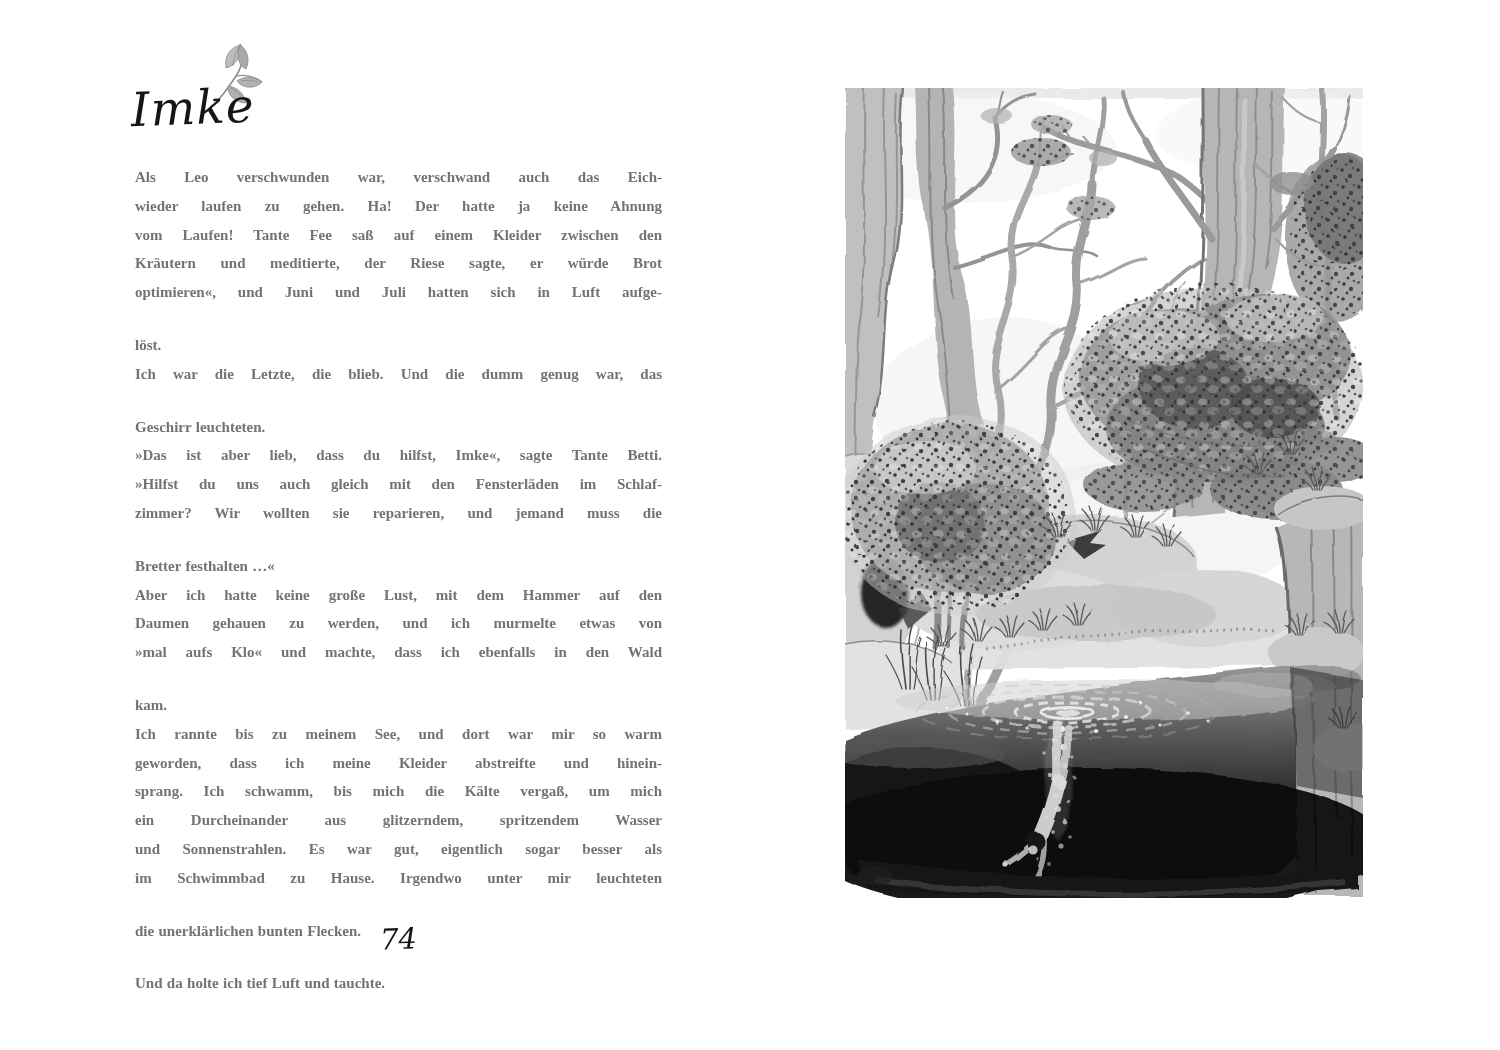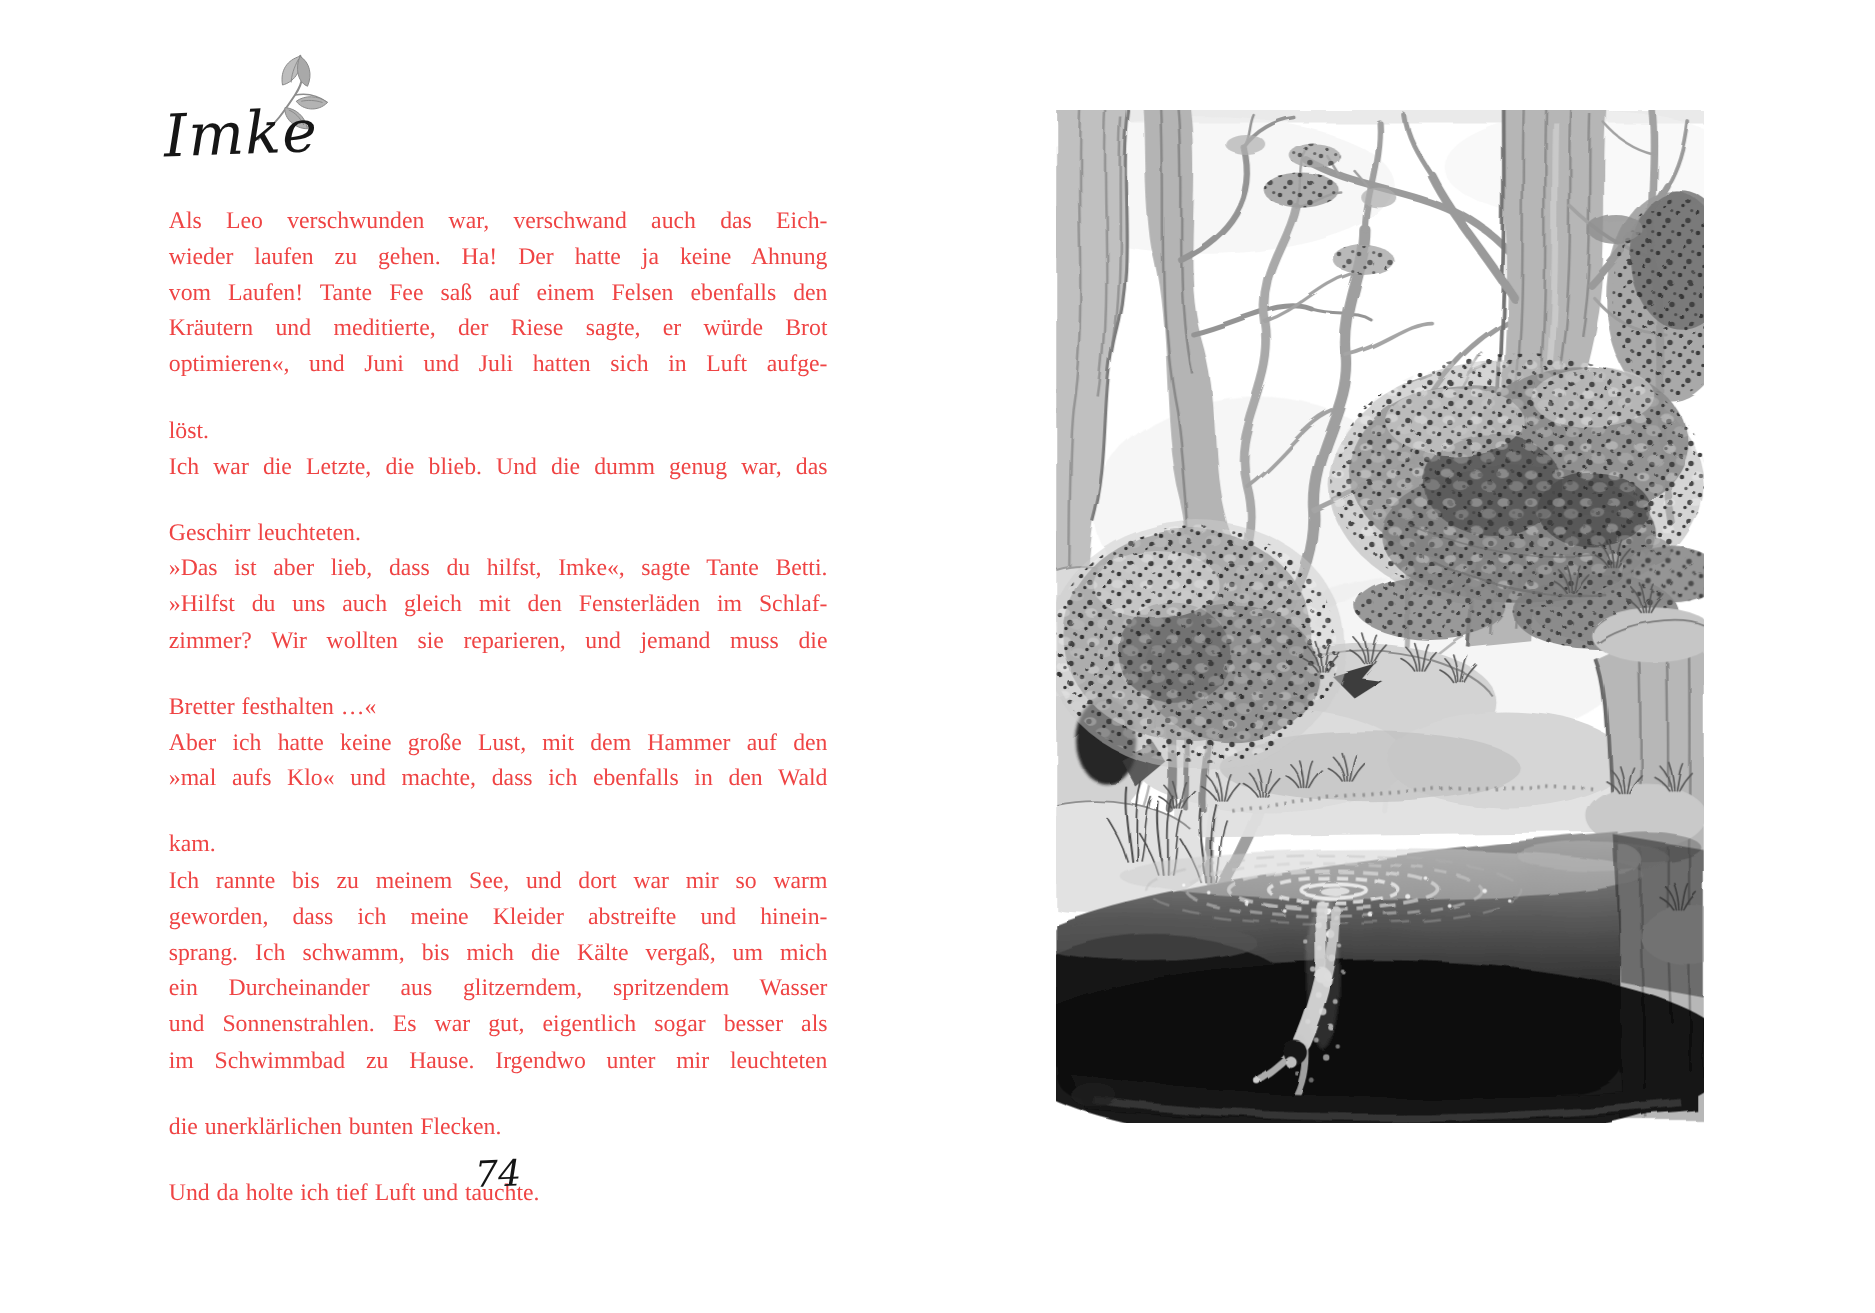--- a/index.html
+++ b/index.html
@@ -16,23 +16,24 @@
   .chapter-title{
     position:absolute;left:131px;top:80px;margin:0;
     font-family:"DejaVu Serif", serif;font-style:italic;font-weight:500;
     font-size:47px;letter-spacing:1px;color:#161616;transform:rotate(-2deg);
   }
   .leaf-ornament{position:absolute;left:200px;top:38px;}
 
   .body-text{position:absolute;left:135px;top:163px;width:527px;}
   .para{margin:0;}
   .line{
-    font-size:19px;line-height:28.8px;height:28.8px;overflow:hidden;
-    text-align:justify;text-align-last:justify;color:#ef4444;
+    font-size:15px;line-height:28.8px;height:28.8px;overflow:hidden;
+    text-align:justify;text-align-last:justify;color:#737373;
     word-spacing:0.04em;
+    font-weight:bold;
   }
   .line.last{text-align-last:left;margin-top:24px;}
 
   .page-number{
     position:absolute;left:135px;top:922px;width:527px;text-align:center;
     font-family:"DejaVu Serif", serif;font-style:italic;font-size:29px;color:#141414;
     transform:rotate(-2deg);
   }
 
   .illustration-figure{position:absolute;left:95px;top:88px;width:518px;height:810px;margin:0;}
@@ -63,37 +64,38 @@
           <path d="M43,62 C40,56 36,52 31,50"></path>
         </g>
       </svg>
       <h1 class="chapter-title">Imke</h1>
     </div>
 
     <div class="body-text">
         <div class="para">
           <div class="line">Als Leo verschwunden war, verschwand auch das Eich-</div>
           <div class="line">wieder laufen zu gehen. Ha! Der hatte ja keine Ahnung</div>
-          <div class="line">vom Laufen! Tante Fee saß auf einem Felsen ebenfalls den</div>
+          <div class="line">vom Laufen! Tante Fee saß auf einem Kleider zwischen den</div>
           <div class="line">Kräutern und meditierte, der Riese sagte, er würde Brot</div>
           <div class="line">optimieren«, und Juni und Juli hatten sich in Luft aufge-</div>
           <div class="line last">löst.</div>
         </div>
         <div class="para">
           <div class="line">Ich war die Letzte, die blieb. Und die dumm genug war, das</div>
           <div class="line last">Geschirr leuchteten.</div>
         </div>
         <div class="para">
           <div class="line">»Das ist aber lieb, dass du hilfst, Imke«, sagte Tante Betti.</div>
           <div class="line">»Hilfst du uns auch gleich mit den Fensterläden im Schlaf-</div>
           <div class="line">zimmer? Wir wollten sie reparieren, und jemand muss die</div>
           <div class="line last">Bretter festhalten …«</div>
         </div>
         <div class="para">
           <div class="line">Aber ich hatte keine große Lust, mit dem Hammer auf den</div>
+          <div class="line">Daumen gehauen zu werden, und ich murmelte etwas von</div>
           <div class="line">»mal aufs Klo« und machte, dass ich ebenfalls in den Wald</div>
           <div class="line last">kam.</div>
         </div>
         <div class="para">
           <div class="line">Ich rannte bis zu meinem See, und dort war mir so warm</div>
           <div class="line">geworden, dass ich meine Kleider abstreifte und hinein-</div>
           <div class="line">sprang. Ich schwamm, bis mich die Kälte vergaß, um mich</div>
           <div class="line">ein Durcheinander aus glitzerndem, spritzendem Wasser</div>
           <div class="line">und Sonnenstrahlen. Es war gut, eigentlich sogar besser als</div>
           <div class="line">im Schwimmbad zu Hause. Irgendwo unter mir leuchteten</div>

